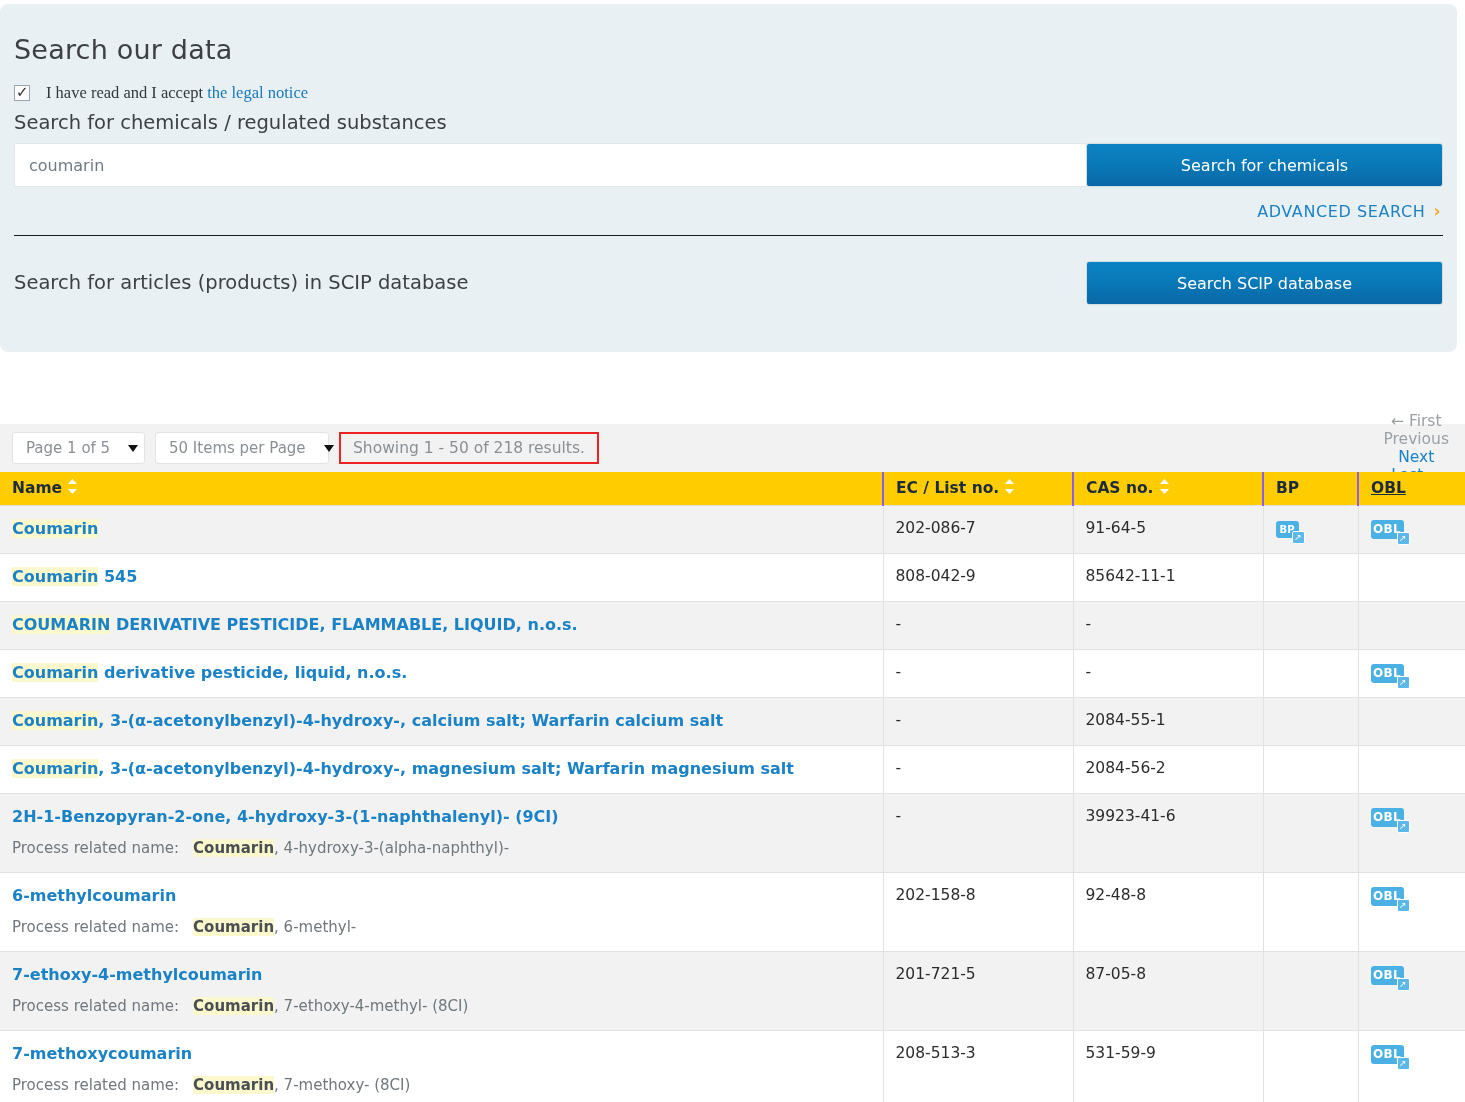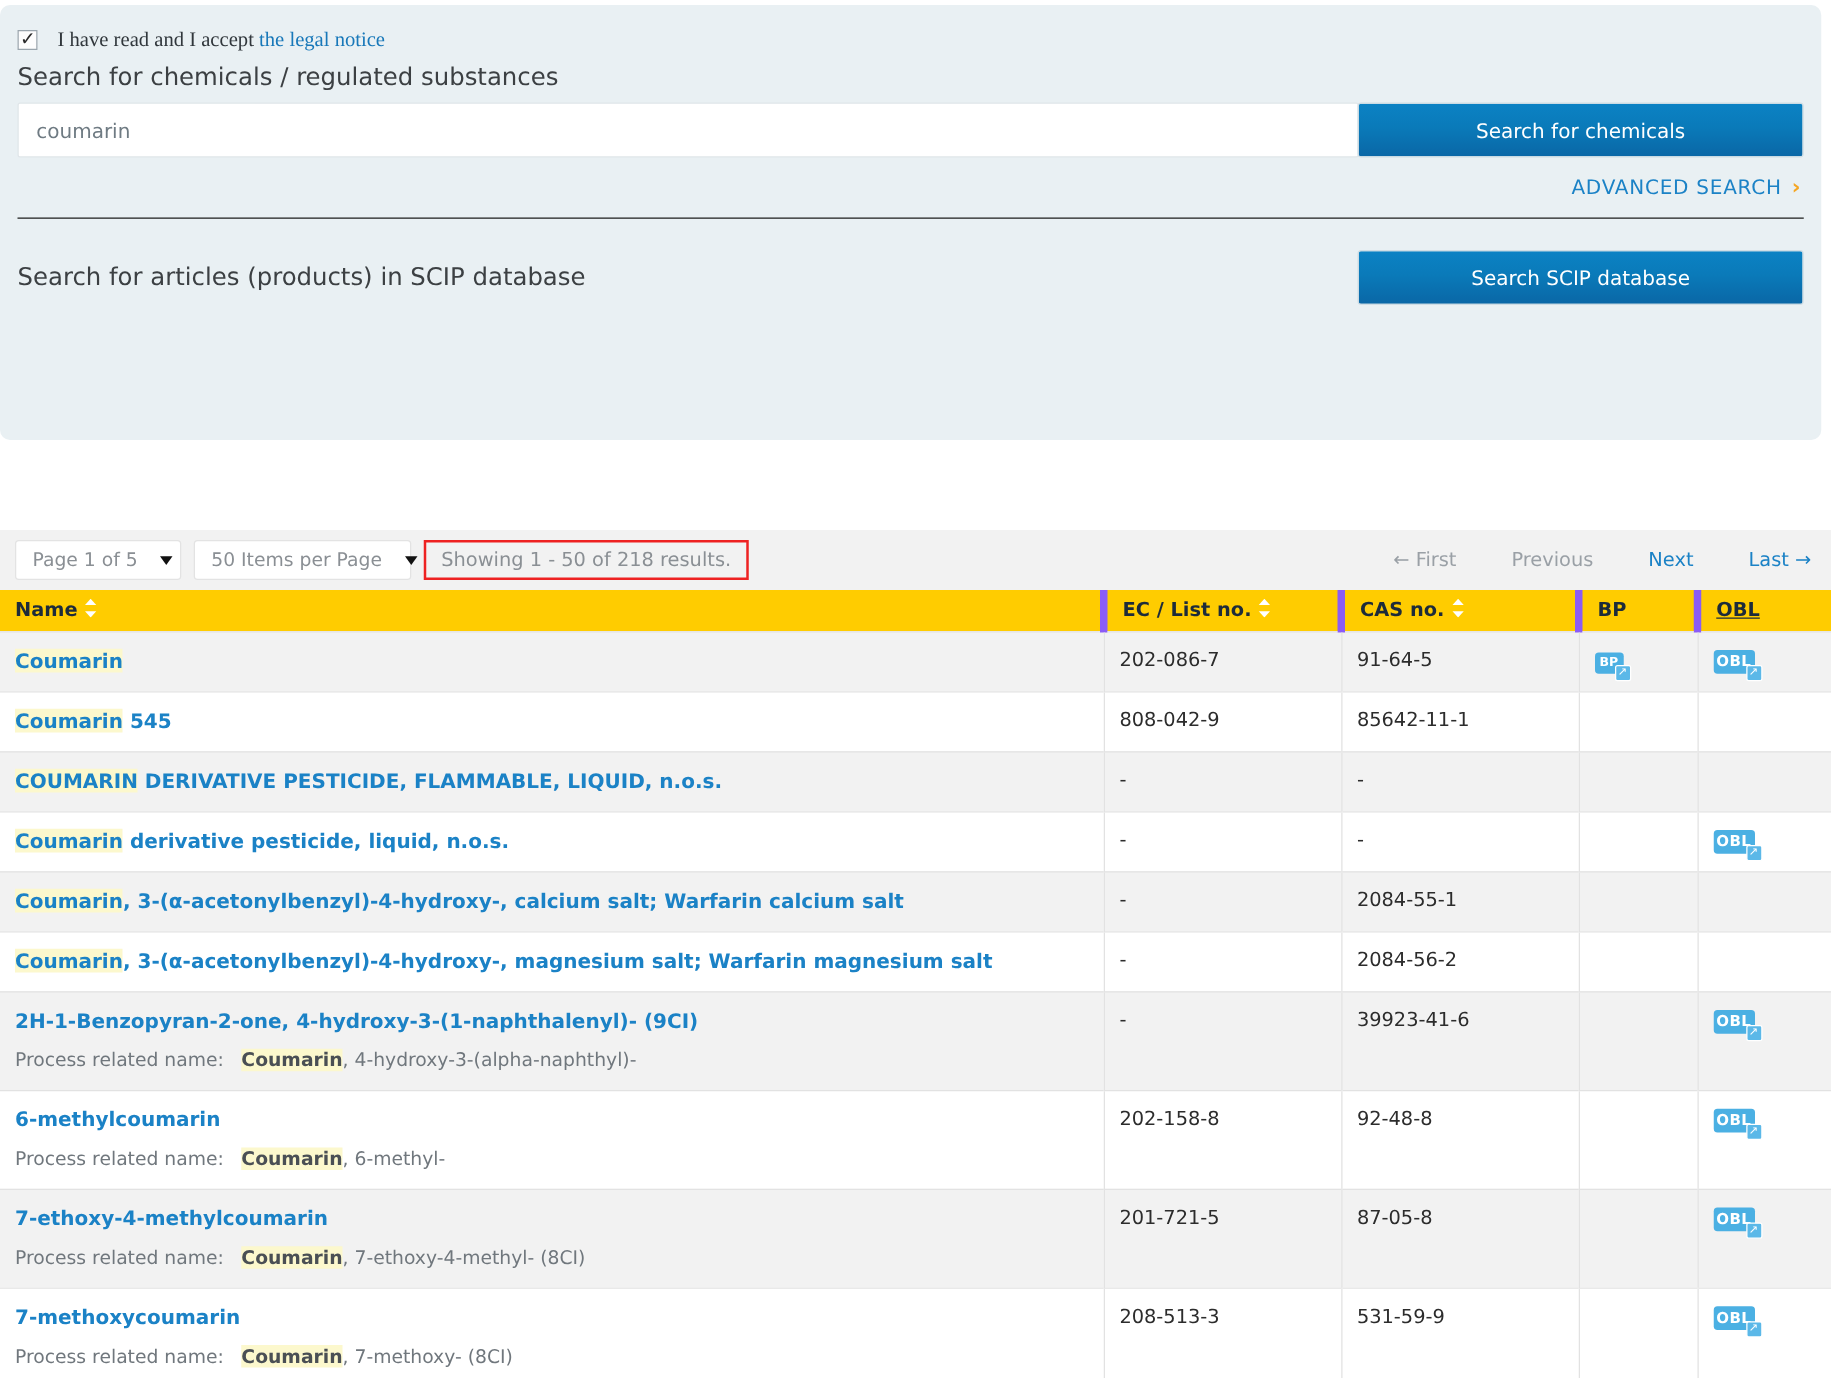--- a/index.html
+++ b/index.html
@@ -187,20 +187,21 @@
     font-size: 15.5px;
     color: #8a8f94;
     white-space: nowrap;
   }
 
   .pager {
     margin-left: auto;
     display: flex;
     align-items: center;
     padding-right: 16px;
+    flex-direction: column;
   }
   .pager span {
     font-size: 15.5px;
     margin-left: 44px;
     white-space: nowrap;
   }
   .pg-disabled { color: #9aa0a6; cursor: default; }
   .pg-active   { color: #1b82c6; cursor: pointer; }
 
   
@@ -212,21 +213,21 @@
     table-layout: fixed;
   }
   .results-table th {
     background: #ffcc00;
     color: #1d2b3a;
     font-size: 15.5px;
     font-weight: bold;
     text-align: left;
     height: 33px;
     padding: 0 12px;
-    border-right: 6px solid #8b5cf6;
+    border-right: 2px solid #8b5cf6;
     vertical-align: middle;
     white-space: nowrap;
   }
   .results-table th:last-child { border-right: none; }
   .sort-ic {
     display: inline-block;
     margin-left: 5px;
     vertical-align: -1px;
     line-height: 0;
   }
@@ -295,20 +296,21 @@
     line-height: 11px;
     text-align: center;
     font-weight: normal;
   }
 </style>
 </head>
 <body>
 
 <div class="search-panel">
 
+  <div class="panel-title">Search our data</div>
 
   <div class="legal-row">
     <div class="checkbox"></div>
     <div class="legal-text">
       <span>I have read and I accept</span>
       <span class="legal-link">the legal notice</span>
     </div>
   </div>
 
   <div class="field-label">Search for chemicals / regulated substances</div>

